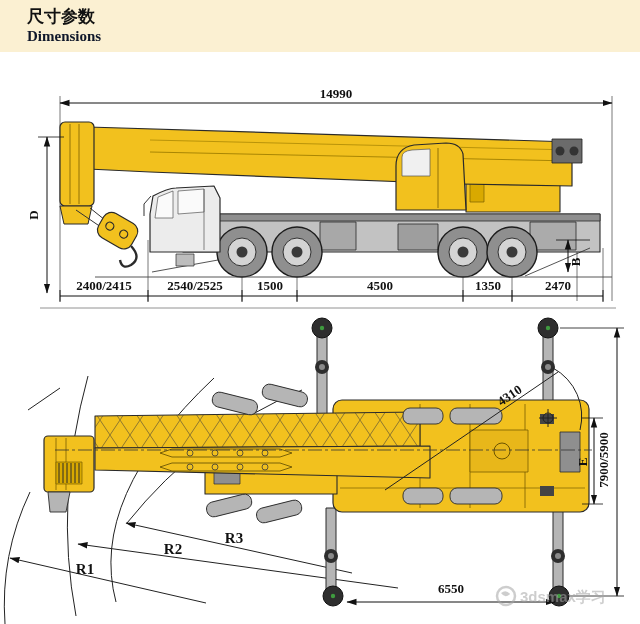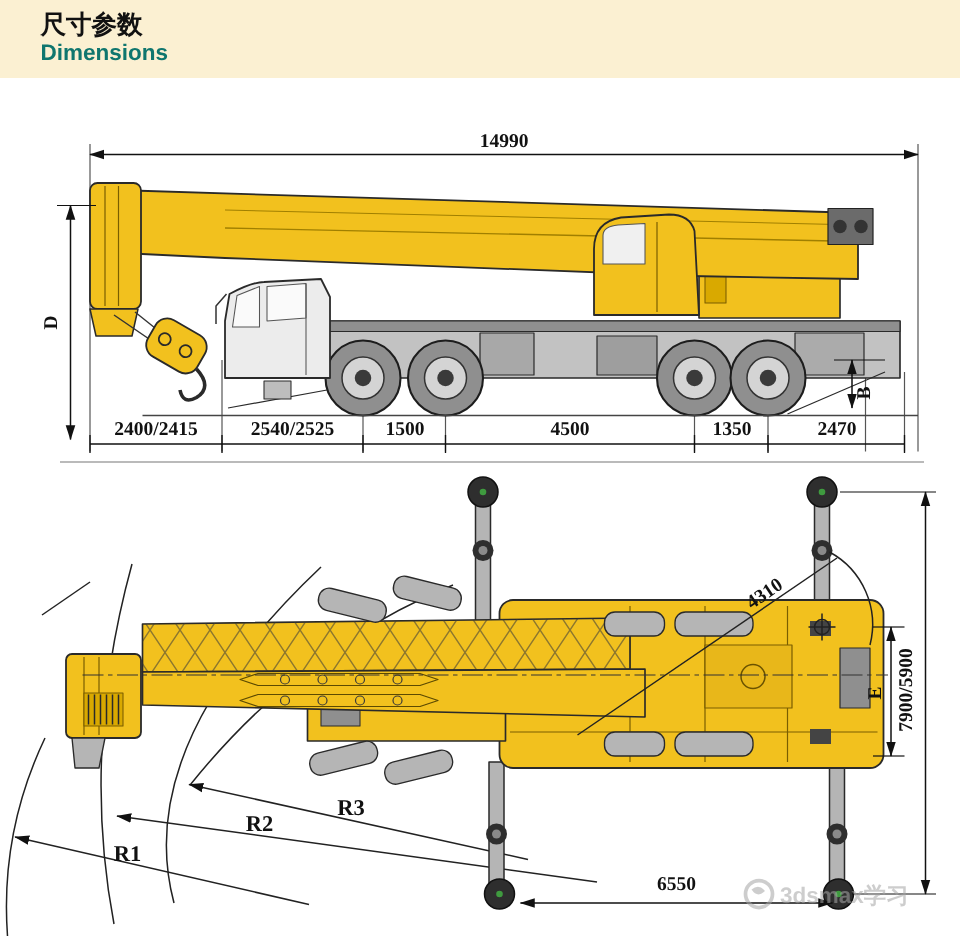--- a/index.html
+++ b/index.html
@@ -3,22 +3,22 @@
 <meta charset="utf-8">
 <style>
   html,body{margin:0;padding:0;}
   body{width:640px;height:624px;background:#fff;overflow:hidden;
        font-family:"Liberation Serif", serif;}
   .page{position:relative;width:616px;height:624px;background:#fff;}
   .hdr{position:absolute;left:0;top:0;width:640px;height:52px;
        background:#FBF0D2;box-sizing:border-box;padding:7px 0 0 27px;}
   .hdr .zh{font-family:"Liberation Sans","DejaVu Sans",sans-serif;
        font-weight:bold;font-size:17px;color:#111;line-height:20px;}
-  .hdr .en{font-family:Liberation Sans, sans-serif;
-       font-weight:bold;font-size:15px;color:#0f766e;line-height:18px;}
+  .hdr .en{font-family:Liberation Serif, serif;
+       font-weight:bold;font-size:15px;color:#0f172a;line-height:18px;}
   svg{position:absolute;left:0;top:52px;}
   text{font-family:"Liberation Serif","DejaVu Serif",serif;font-weight:bold;
        fill:#111;}
   .dim{font-size:13px;}
   .dimBig{font-size:15px;}
   .wm{font-family:"Liberation Sans","DejaVu Sans",sans-serif;font-weight:bold;
       font-size:15px;fill:#a6a6a6;}
 </style>
 </head>
 <body>

